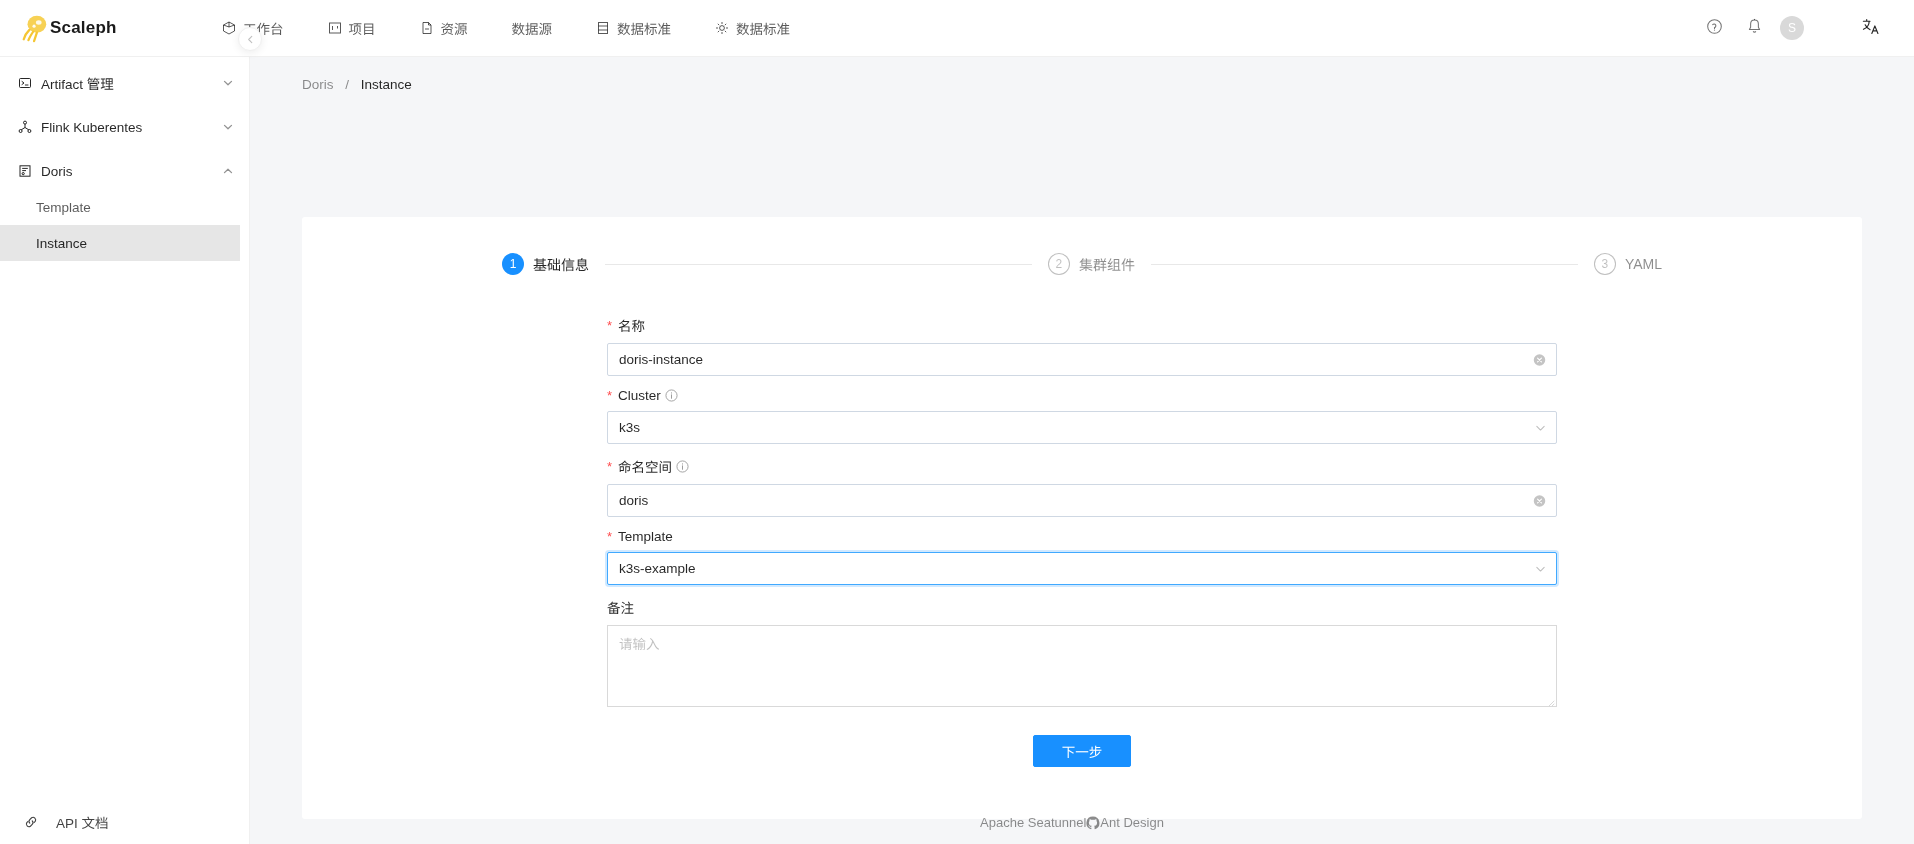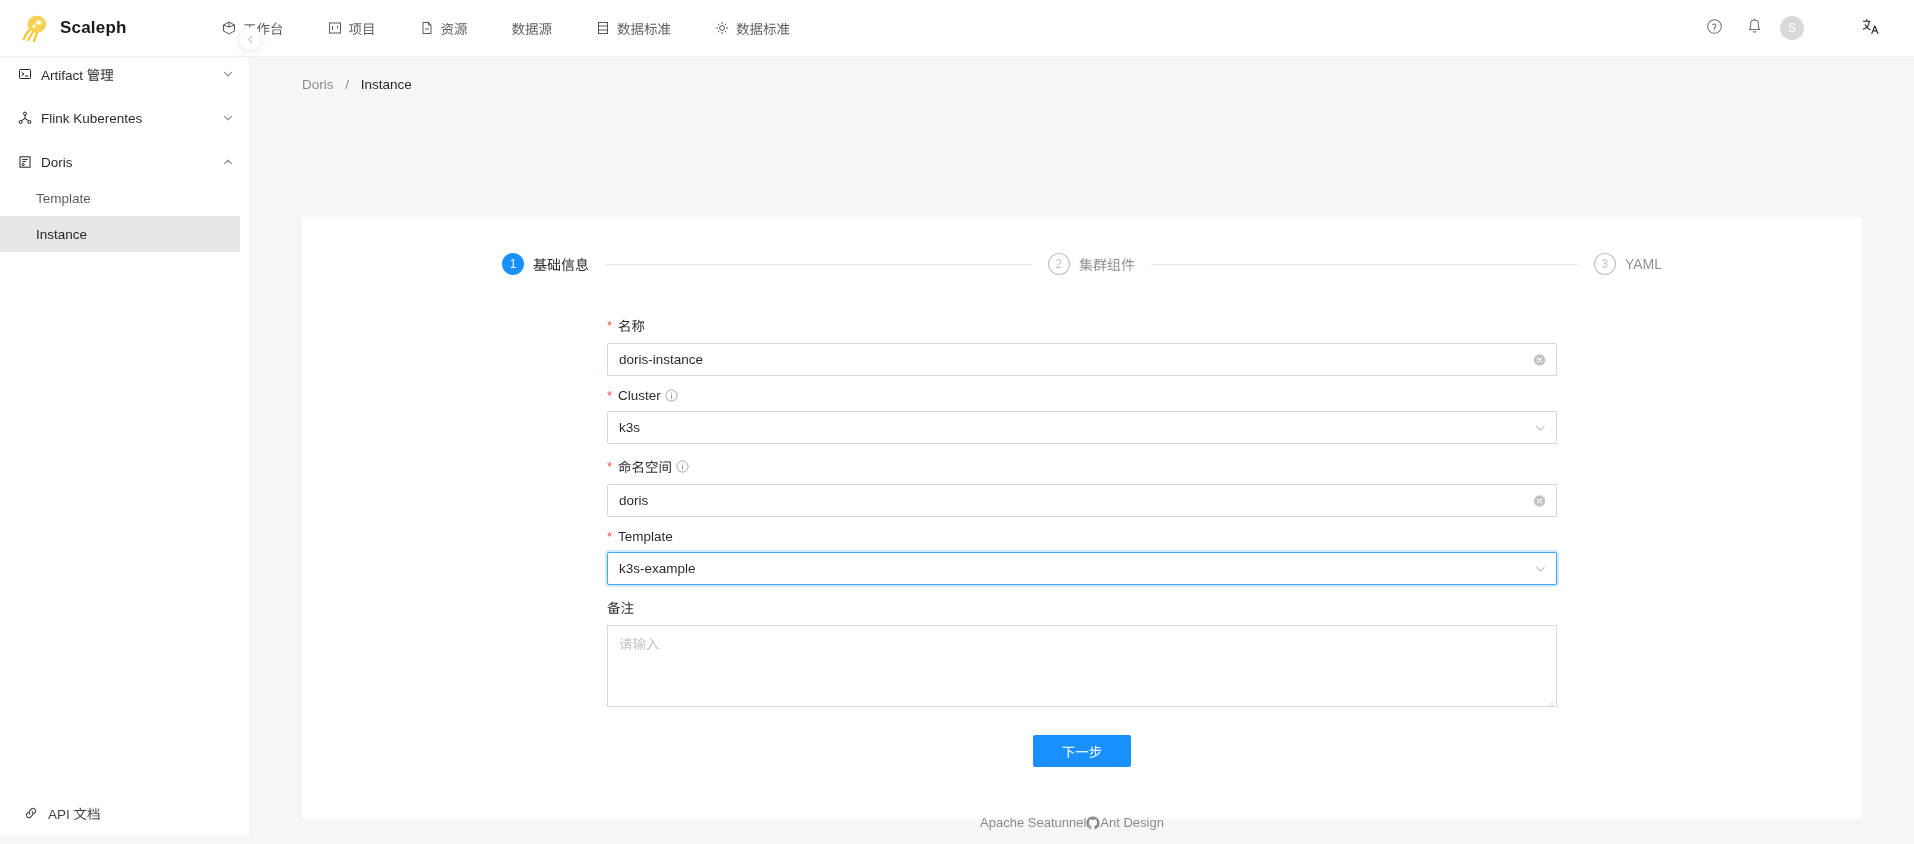--- a/index.html
+++ b/index.html
@@ -19,21 +19,20 @@
     position: absolute; top: 0; left: 0;
     width: 1914px; height: 57px;
     background: #ffffff;
     border-bottom: 1px solid #f0f0f0;
     display: flex; align-items: center;
     z-index: 20;
   }
   .brand {
     display: flex; align-items: center;
     padding-left: 20px; width: 200px; height: 100%;
-    gap: 10px;
   }
   .brand-logo { width: 30px; height: 30px; flex: 0 0 30px; }
   .brand-title {
     font-size: 17px; font-weight: bold; letter-spacing: .2px;
     color: #1a1a1a;
   }
   .nav-items { display: flex; align-items: center; height: 100%; }
   .nav-item {
     display: flex; align-items: center; gap: 7px;
     height: 100%; padding: 0 22px;
@@ -55,21 +54,21 @@
     width: 24px; height: 24px; border-radius: 50%;
     background: #d9d9d9; color: #ffffff;
     font-size: 12px; display: flex; align-items: center;
     justify-content: center; cursor: pointer;
     margin: 0 10px 0 6px;
   }
   .lang-btn { width: 40px; height: 57px; display:flex; align-items:center; justify-content:center; cursor:pointer; margin-left: 36px; }
 
   
   .sidebar {
-    position: absolute; top: 48px; left: 0;
+    position: absolute; top: 57px; left: 0;
     width: 250px; height: 787px;
     background: #ffffff;
     border-right: 1px solid #f0f0f0;
     z-index: 10;
   }
   .side-group {
     display: flex; align-items: center;
     height: 36px; margin-top: 8px;
     padding: 0 16px 0 18px;
     font-size: 13.5px; color: rgba(0,0,0,0.85);
@@ -84,21 +83,21 @@
     font-size: 13.5px; color: rgba(0,0,0,0.65);
     cursor: pointer;
   }
   .side-sub.active {
     background: #e6e6e6; color: rgba(0,0,0,0.85);
     width: 240px;
   }
   .side-bottom {
     position: absolute; bottom: 12px; left: 0;
     width: 100%; display: flex; align-items: center;
-    gap: 10px; padding-left: 24px;
+    gap: 18px; padding-left: 24px;
     font-size: 13.5px; color: rgba(0,0,0,0.75); cursor: pointer;
   }
   .side-bottom .b-ic { width: 14px; height: 14px; display:inline-flex; }
   .collapse-btn {
     position: absolute; top: 27px; left: 238px;
     width: 24px; height: 24px; border-radius: 50%;
     background: #ffffff; border: 1px solid #f0f0f0;
     box-shadow: 0 2px 8px rgba(0,0,0,0.07);
     display: flex; align-items: center; justify-content: center;
     cursor: pointer; z-index: 30;

